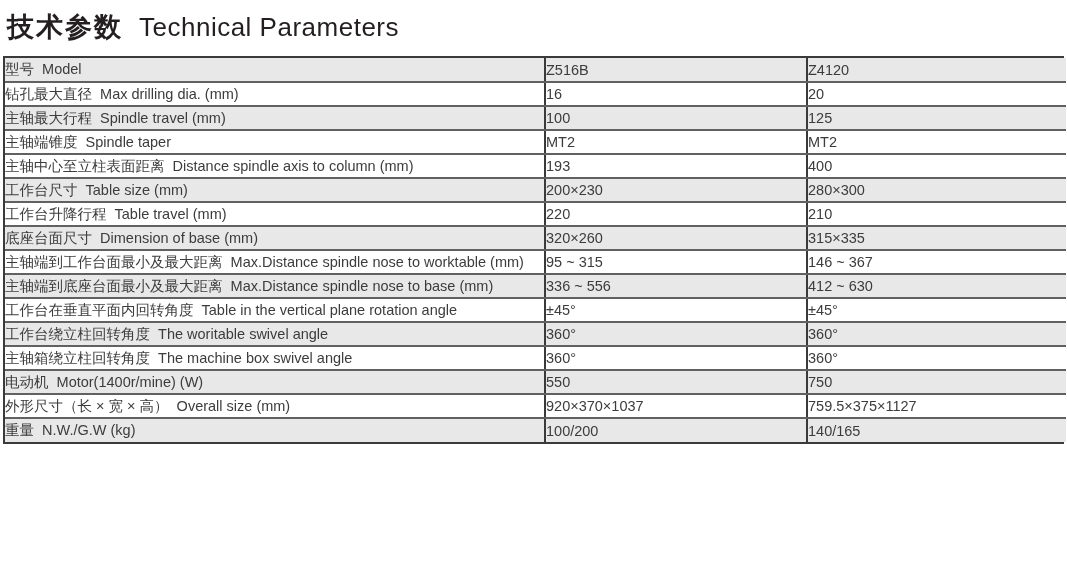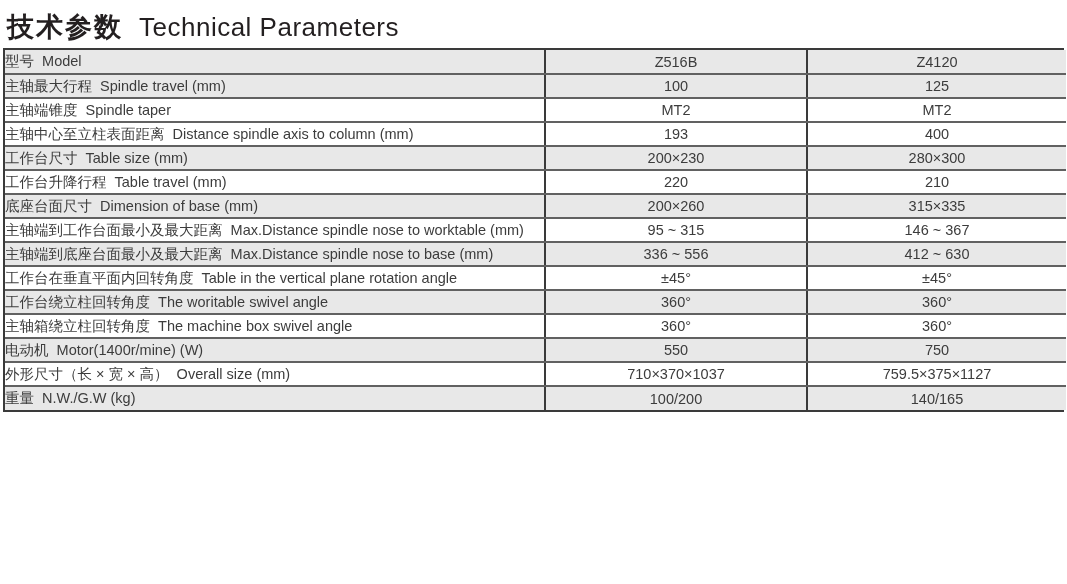--- a/index.html
+++ b/index.html
@@ -14,21 +14,21 @@
   * { box-sizing: border-box; }
   html, body {
     margin: 0; padding: 0;
     width: 1067px; height: 584px;
     background: #ffffff;
     font-family: "Liberation Sans", "DejaVu Sans", sans-serif;
     overflow: hidden;
   }
   .page-title {
     padding: 9px 0 0 7px;
-    height: 48px;
+    height: 56px;
     color: var(--title-text);
     white-space: pre;
   }
   .page-title .zh {
     font-size: 27px;
     font-weight: bold;
     letter-spacing: 2px;
   }
   .page-title .en {
     font-size: 26px;
@@ -60,41 +60,45 @@
   table.params tr:first-child td { border-top: 0; }
   table.params tr:last-child td  { border-bottom: 0; }
   tr.shaded td { background: var(--row-shaded-bg); }
   tr.plain  td { background: var(--row-white-bg); }
   td.label-cell {
     text-align: left;
     padding-left: 13px;
     white-space: pre;
   }
   td.value-cell {
-    text-align: center;
     white-space: pre;
   }
 </style>
 </head>
 <body>
 
 <div class="page-title"><span class="zh">技术参数</span><span class="en">Technical Parameters</span></div>
 
 <div class="tbl-wrap">
   <table class="params">
     <colgroup>
       <col style="width: 540px;">
       <col style="width: 262px;">
       <col style="width: 259px;">
     </colgroup>
     <tbody>
         <tr class="shaded">
           <td class="label-cell">型号  Model</td>
           <td class="value-cell">Z516B</td>
           <td class="value-cell">Z4120</td>
+        </tr>
+        <tr class="plain">
+          <td class="label-cell">钻孔最大直径  Max drilling dia. (mm)</td>
+          <td class="value-cell">16</td>
+          <td class="value-cell">20</td>
         </tr>
         <tr class="shaded">
           <td class="label-cell">主轴最大行程  Spindle travel (mm)</td>
           <td class="value-cell">100</td>
           <td class="value-cell">125</td>
         </tr>
         <tr class="plain">
           <td class="label-cell">主轴端锥度  Spindle taper</td>
           <td class="value-cell">MT2</td>
           <td class="value-cell">MT2</td>
@@ -109,21 +113,21 @@
           <td class="value-cell">200×230</td>
           <td class="value-cell">280×300</td>
         </tr>
         <tr class="plain">
           <td class="label-cell">工作台升降行程  Table travel (mm)</td>
           <td class="value-cell">220</td>
           <td class="value-cell">210</td>
         </tr>
         <tr class="shaded">
           <td class="label-cell">底座台面尺寸  Dimension of base (mm)</td>
-          <td class="value-cell">200×260</td>
+          <td class="value-cell">320×260</td>
           <td class="value-cell">315×335</td>
         </tr>
         <tr class="plain">
           <td class="label-cell">主轴端到工作台面最小及最大距离  Max.Distance spindle nose to worktable (mm)</td>
           <td class="value-cell">95 ~ 315</td>
           <td class="value-cell">146 ~ 367</td>
         </tr>
         <tr class="shaded">
           <td class="label-cell">主轴端到底座台面最小及最大距离  Max.Distance spindle nose to base (mm)</td>
           <td class="value-cell">336 ~ 556</td>
@@ -144,21 +148,21 @@
           <td class="value-cell">360°</td>
           <td class="value-cell">360°</td>
         </tr>
         <tr class="shaded">
           <td class="label-cell">电动机  Motor(1400r/mine) (W)</td>
           <td class="value-cell">550</td>
           <td class="value-cell">750</td>
         </tr>
         <tr class="plain">
           <td class="label-cell">外形尺寸（长 × 宽 × 高）  Overall size (mm)</td>
-          <td class="value-cell">710×370×1037</td>
+          <td class="value-cell">920×370×1037</td>
           <td class="value-cell">759.5×375×1127</td>
         </tr>
         <tr class="shaded">
           <td class="label-cell">重量  N.W./G.W (kg)</td>
           <td class="value-cell">100/200</td>
           <td class="value-cell">140/165</td>
         </tr>
       </tbody>
   </table>
 </div>

